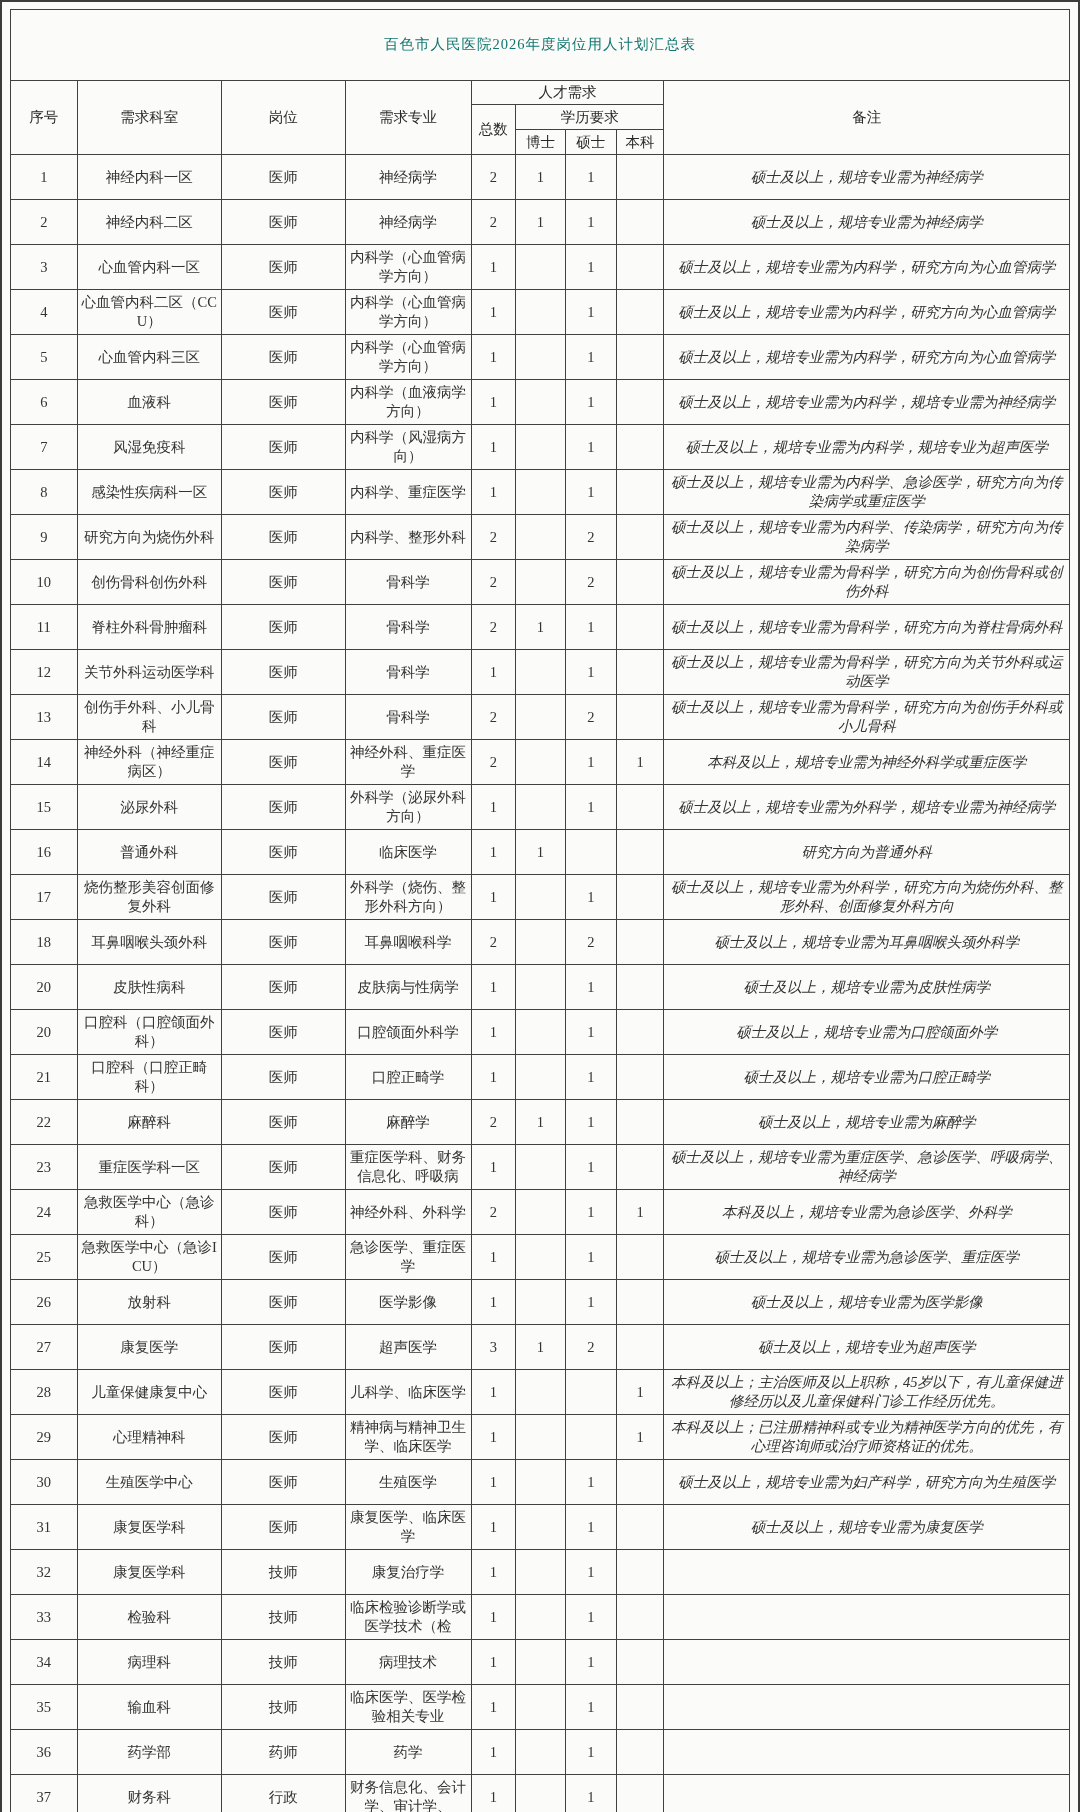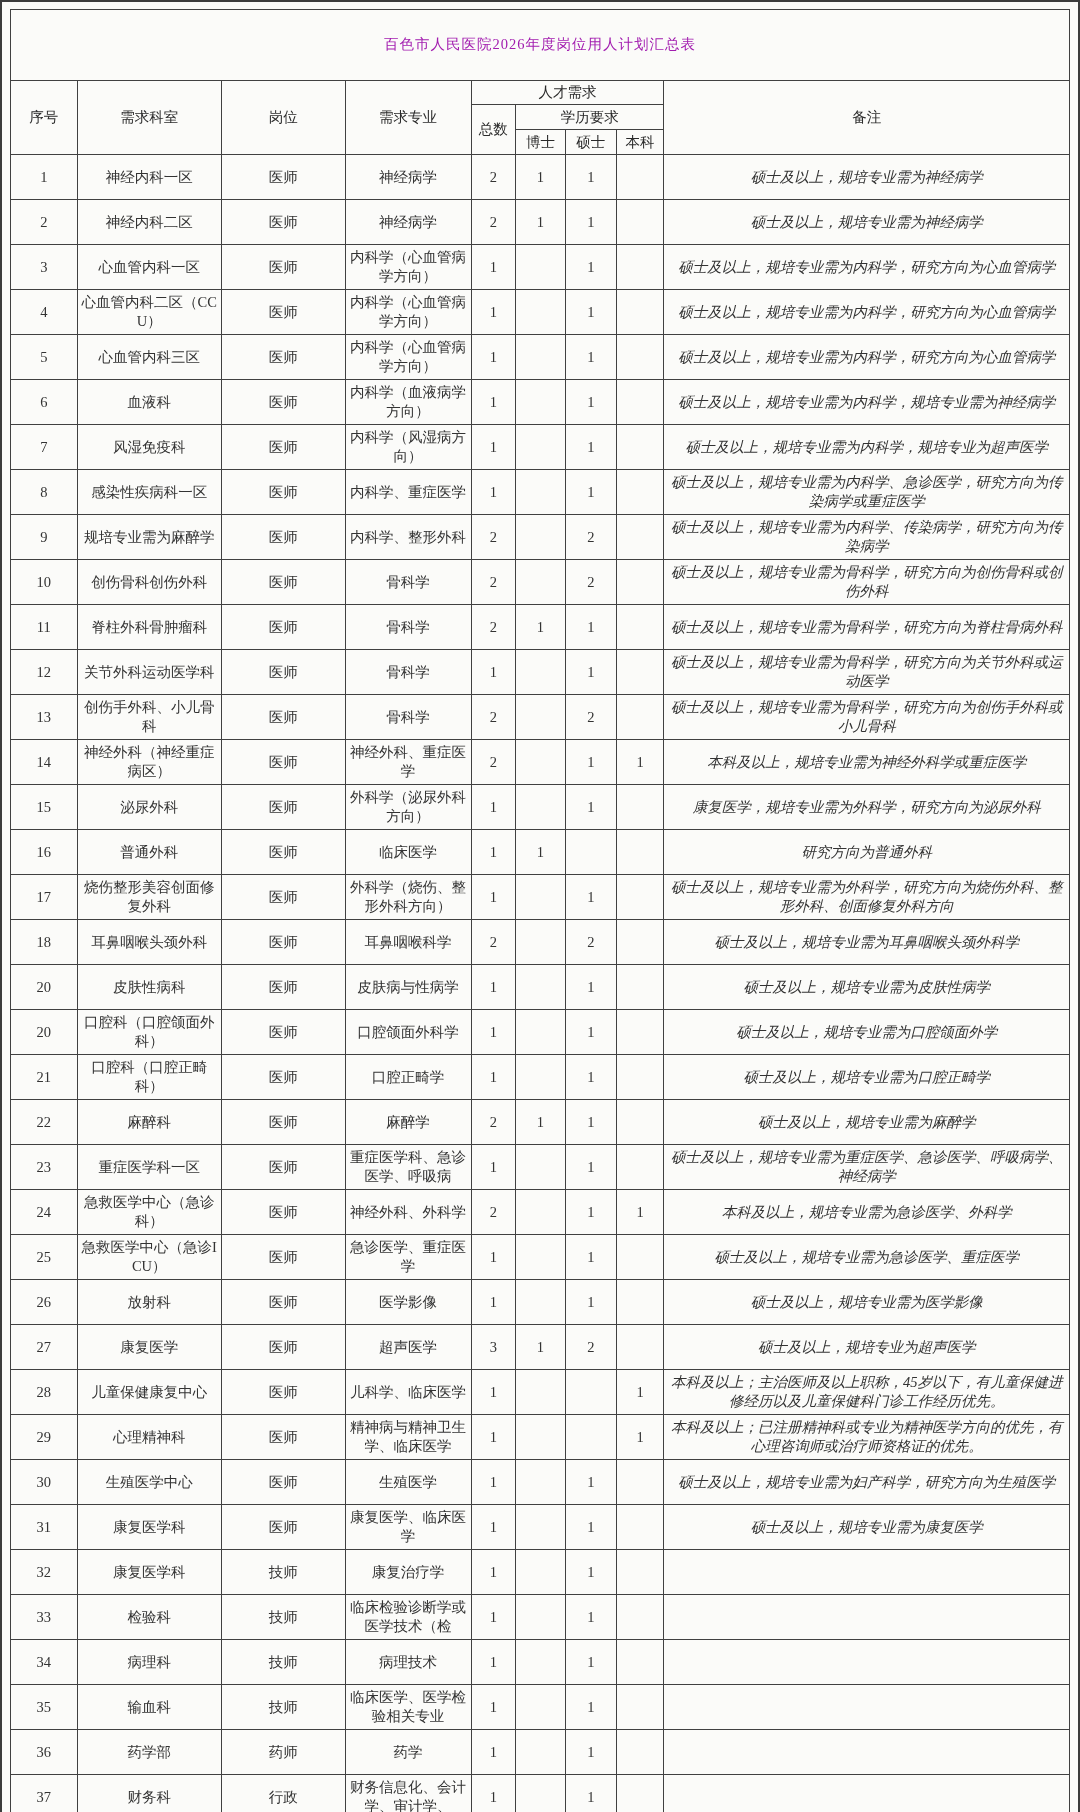--- a/index.html
+++ b/index.html
@@ -31,21 +31,21 @@
     font-size:14.5px;
     line-height:1.32;
     word-break:break-all;
     overflow:hidden;
   }
   td.title-cell{
     height:66px;
     font-size:27px;
     font-weight:bold;
     letter-spacing:1px;
-    color:#a21caf;
+    color:#0f766e;
     margin-left:28px;
   }
   thead th{font-size:14.5px;color:#2a2a2a;margin-top:48px;}
   thead tr.sub th{height:20px;}
   tbody td{height:40px;color:#333;}
   td.remark{text-align:left;padding:2px 7px;font-style:italic;}
   td.dept,td.major{padding:2px 5px;}
 </style>
 </head>
 <body>
@@ -169,21 +169,21 @@
     <td>医师</td>
     <td class="major">内科学、重症医学</td>
     <td class="num">1</td>
     <td class="num"></td>
     <td class="num">1</td>
     <td class="num"></td>
     <td class="remark">硕士及以上，规培专业需为内科学、急诊医学，研究方向为传染病学或重症医学</td>
   </tr>
         <tr>
     <td>9</td>
-    <td class="dept">规培专业需为麻醉学</td>
+    <td class="dept">研究方向为烧伤外科</td>
     <td>医师</td>
     <td class="major">内科学、整形外科</td>
     <td class="num">2</td>
     <td class="num"></td>
     <td class="num">2</td>
     <td class="num"></td>
     <td class="remark">硕士及以上，规培专业需为内科学、传染病学，研究方向为传染病学</td>
   </tr>
         <tr>
     <td>10</td>
@@ -242,21 +242,21 @@
   </tr>
         <tr>
     <td>15</td>
     <td class="dept">泌尿外科</td>
     <td>医师</td>
     <td class="major">外科学（泌尿外科方向）</td>
     <td class="num">1</td>
     <td class="num"></td>
     <td class="num">1</td>
     <td class="num"></td>
-    <td class="remark">康复医学，规培专业需为外科学，研究方向为泌尿外科</td>
+    <td class="remark">硕士及以上，规培专业需为外科学，规培专业需为神经病学</td>
   </tr>
         <tr>
     <td>16</td>
     <td class="dept">普通外科</td>
     <td>医师</td>
     <td class="major">临床医学</td>
     <td class="num">1</td>
     <td class="num">1</td>
     <td class="num"></td>
     <td class="num"></td>
@@ -325,21 +325,21 @@
     <td class="num">2</td>
     <td class="num">1</td>
     <td class="num">1</td>
     <td class="num"></td>
     <td class="remark">硕士及以上，规培专业需为麻醉学</td>
   </tr>
         <tr>
     <td>23</td>
     <td class="dept">重症医学科一区</td>
     <td>医师</td>
-    <td class="major">重症医学科、急诊医学、呼吸病</td>
+    <td class="major">重症医学科、财务信息化、呼吸病</td>
     <td class="num">1</td>
     <td class="num"></td>
     <td class="num">1</td>
     <td class="num"></td>
     <td class="remark">硕士及以上，规培专业需为重症医学、急诊医学、呼吸病学、神经病学</td>
   </tr>
         <tr>
     <td>24</td>
     <td class="dept">急救医学中心（急诊科）</td>
     <td>医师</td>

